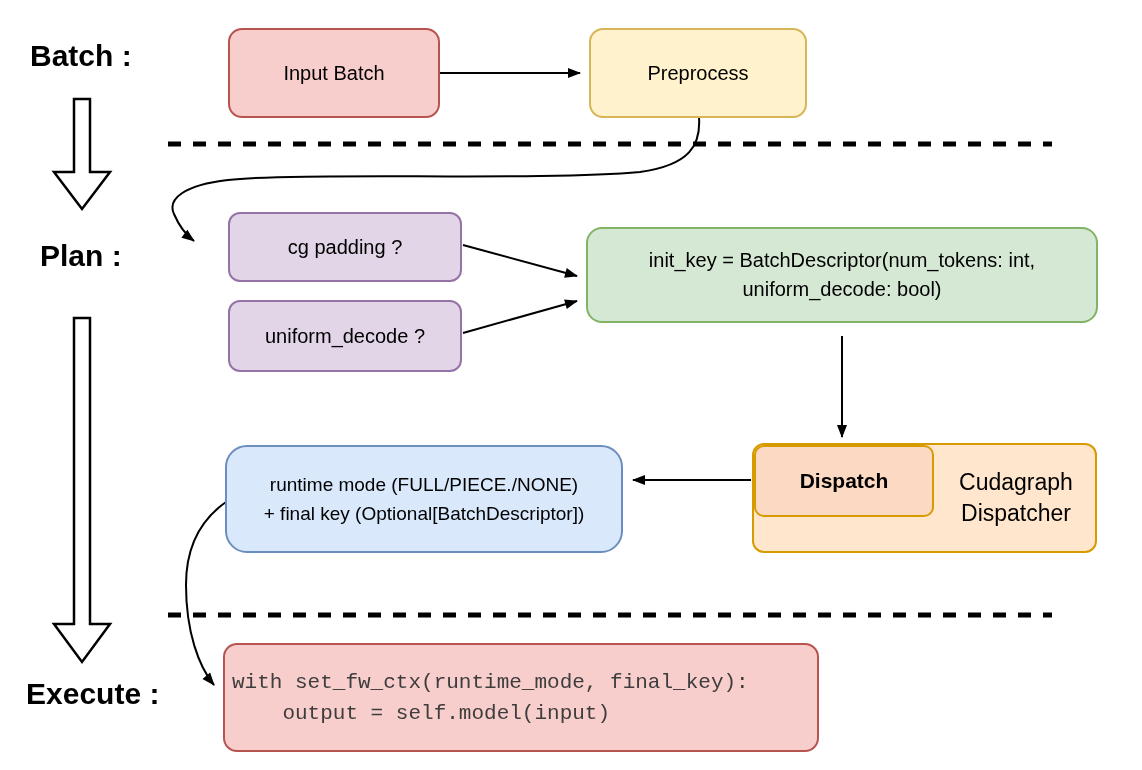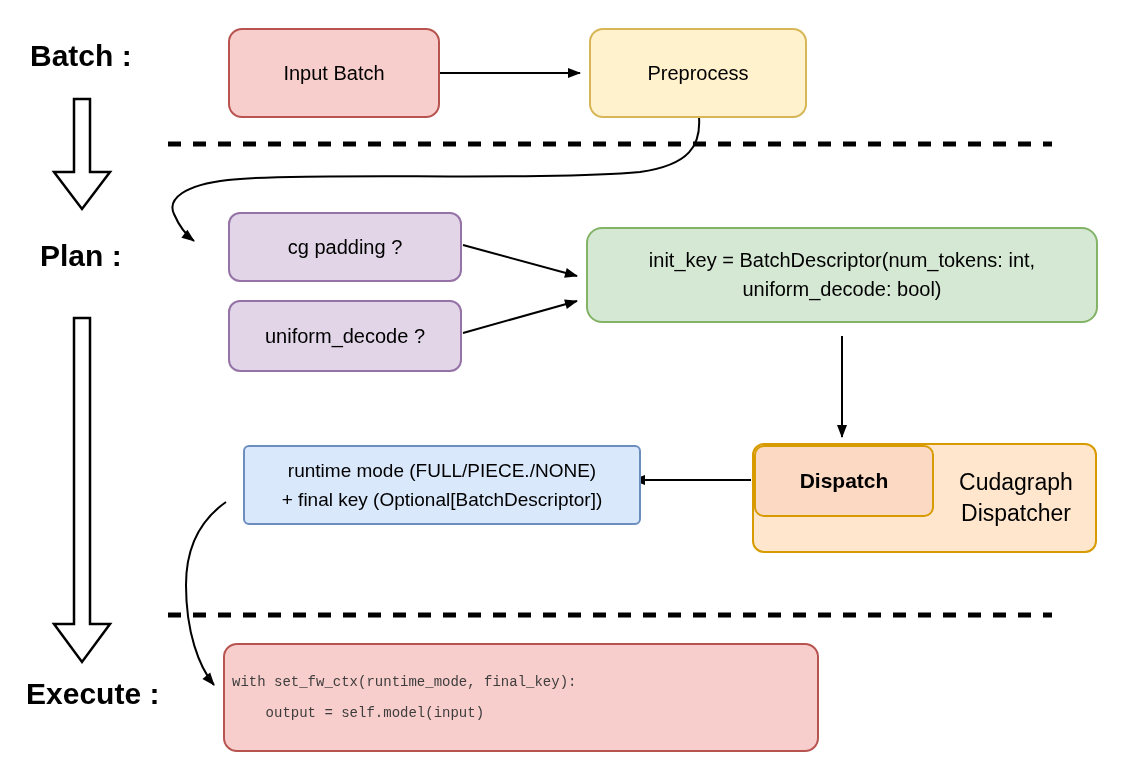--- a/index.html
+++ b/index.html
@@ -20,21 +20,21 @@
   .pink   {background:#F8CECC;border-color:#B85450;}
   .yellow {background:#FFF2CC;border-color:#D6B656;}
   .purple {background:#E1D5E7;border-color:#9673A6;}
   .green  {background:#D5E8D4;border-color:#82B366;}
   .blue   {background:#DAE8FC;border-color:#6C8EBF;}
   .orange {background:#FFE6CC;border-color:#D79B00;}
   .peach  {background:#FCD9C2;border-color:#D79B00;}
   .ghost  {background:transparent;border:none;}
   .code-box{align-items:flex-start;justify-content:center;text-align:left;padding-left:7px;}
   .code-box span{
-    font-family:"Liberation Mono", monospace;font-size:14px;line-height:31px;
+    font-family:"Liberation Mono", monospace;font-size:21px;line-height:31px;
     color:#3d3d3d;white-space:pre;text-align:center;
   }
 </style>
 </head>
 <body>
 
 <div class="canvas">
 
   <svg class="layer" width="1142" height="770" viewBox="0 0 1142 770">
     <defs>
@@ -87,21 +87,21 @@
 
   <div class="node peach" style="left:754px;top:445px;width:180px;height:72px;border-radius:10px;font-size:21px;font-weight:bold;">
     <span>Dispatch</span>
   </div>
 
   <div class="node ghost" style="left:934px;top:443px;width:164px;height:110px;font-size:23px;line-height:31px;">
     <span>Cudagraph</span>
     <span>Dispatcher</span>
   </div>
 
-  <div class="node blue" style="left:225px;top:445px;width:398px;height:80px;border-radius:6px;font-size:19px;line-height:29px;margin-left:18px;">
+  <div class="node blue" style="left:225px;top:445px;width:398px;height:108px;border-radius:22px;font-size:19px;line-height:29px;">
     <span>runtime mode (FULL/PIECE./NONE)</span>
     <span>+ final key (Optional[BatchDescriptor])</span>
   </div>
 
   <div class="node pink code-box" style="left:223px;top:643px;width:596px;height:109px;border-radius:14px;">
     <span>with set_fw_ctx(runtime_mode, final_key):</span>
     <span>    output = self.model(input)</span>
   </div>
 
 </div>

